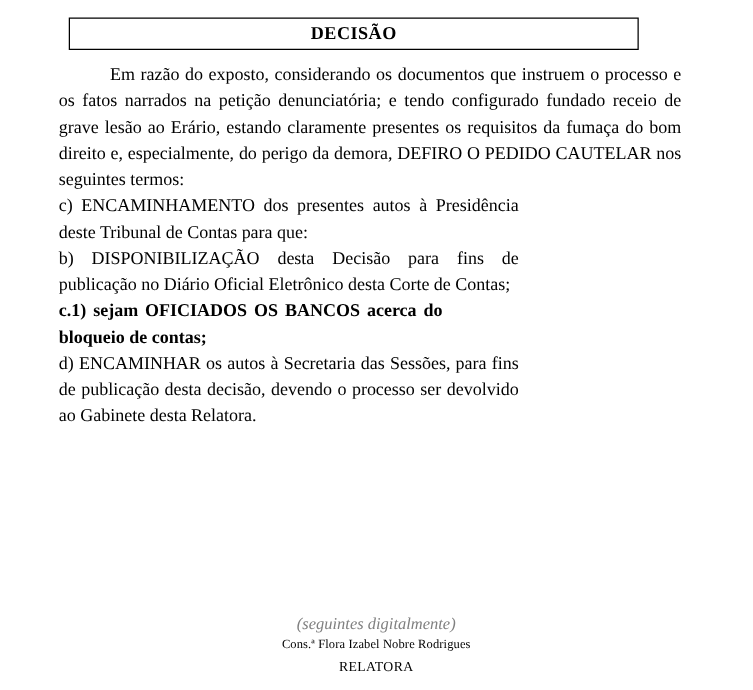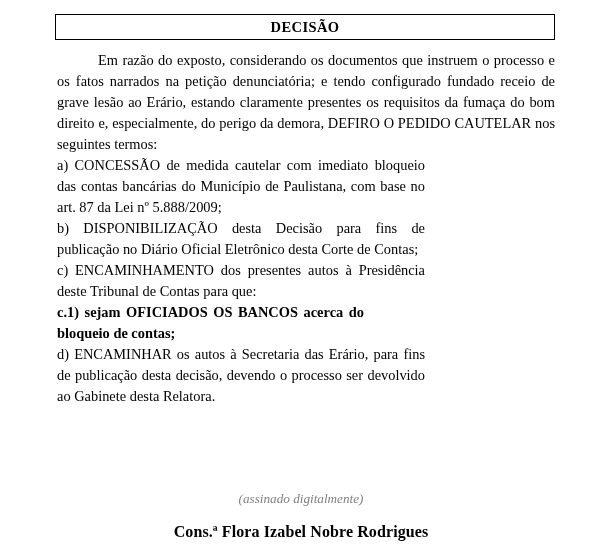--- a/index.html
+++ b/index.html
@@ -21,39 +21,39 @@
     width: 602px;
     height: 552px;
     box-sizing: border-box;
   }
 
   
   .title-box {
     position: absolute;
     left: 55px;
     top: 14px;
-    width: 500px;
+    width: 456px;
     height: 26px;
     border: 1px solid #000000;
     box-sizing: border-box;
     display: flex;
     align-items: center;
     justify-content: center;
   }
   .title-text {
     font-weight: bold;
     font-size: 14.5px;
     letter-spacing: 0.4px;
     line-height: 1;
   }
 
   
   .body-col {
     position: absolute;
-    left: 57px;
+    left: 47px;
     top: 50px;
     width: 498px;
   }
 
   p.para {
     margin: 0;
     text-align: justify;
     text-justify: inter-word;
     font-size: 14.4px;
     line-height: 21px;
@@ -89,24 +89,24 @@
     text-align: center;
   }
   .sig-assinado {
     font-style: italic;
     font-size: 13.2px;
     color: #808080;
     line-height: 17px;
     margin: 0;
   }
   .sig-name {
-    font-weight: bold;
-    font-size: 16px;
+    font-weight: normal;
+    font-size: 10px;
     line-height: 18px;
-    margin: 16px;
+    margin: 0;
     letter-spacing: 0.1px;
   }
   .sig-role {
     font-size: 11px;
     line-height: 18px;
     margin: 0;
     letter-spacing: 0.3px;
   }
 </style>
 </head>
@@ -115,32 +115,31 @@
 <div class="page">
 
   <div class="title-box">
     <div class="title-text">DECISÃO</div>
   </div>
 
   <div class="body-col">
 
     <p class="para para-lead">Em razão do exposto, considerando os documentos que instruem o processo e os fatos narrados na petição denunciatória; e tendo configurado fundado receio de grave lesão ao Erário, estando claramente presentes os requisitos da fumaça do bom direito e, especialmente, do perigo da demora, DEFIRO O PEDIDO CAUTELAR nos seguintes termos:</p>
 
-    <p class="para item">a) CONCESSÃO de medida cautelar com imediato bloqueio das contas bancárias do Município de Paulistana, com base no art. 87 da Lei nº 5.888/2009;</p>
+
+    <p class="para item">c) ENCAMINHAMENTO dos presentes autos à Presidência deste Tribunal de Contas para que:</p>
 
     <p class="para item">b) DISPONIBILIZAÇÃO desta Decisão para fins de publicação no Diário Oficial Eletrônico desta Corte de Contas;</p>
-
-    <p class="para item">c) ENCAMINHAMENTO dos presentes autos à Presidência deste Tribunal de Contas para que:</p>
 
     <p class="para subitem">c.1) sejam OFICIADOS OS BANCOS acerca do bloqueio de contas;</p>
 
 
-    <p class="para item">d) ENCAMINHAR os autos à Secretaria das Erário, para fins de publicação desta decisão, devendo o processo ser devolvido ao Gabinete desta Relatora.</p>
+    <p class="para item">d) ENCAMINHAR os autos à Secretaria das Sessões, para fins de publicação desta decisão, devendo o processo ser devolvido ao Gabinete desta Relatora.</p>
 
   </div>
 
   <div class="signature">
-    <p class="sig-assinado">(assinado digitalmente)</p>
+    <p class="sig-assinado">(seguintes digitalmente)</p>
     <p class="sig-name">Cons.ª Flora Izabel Nobre Rodrigues</p>
     <p class="sig-role">RELATORA</p>
   </div>
 
 </div>
 
 </body></html>

